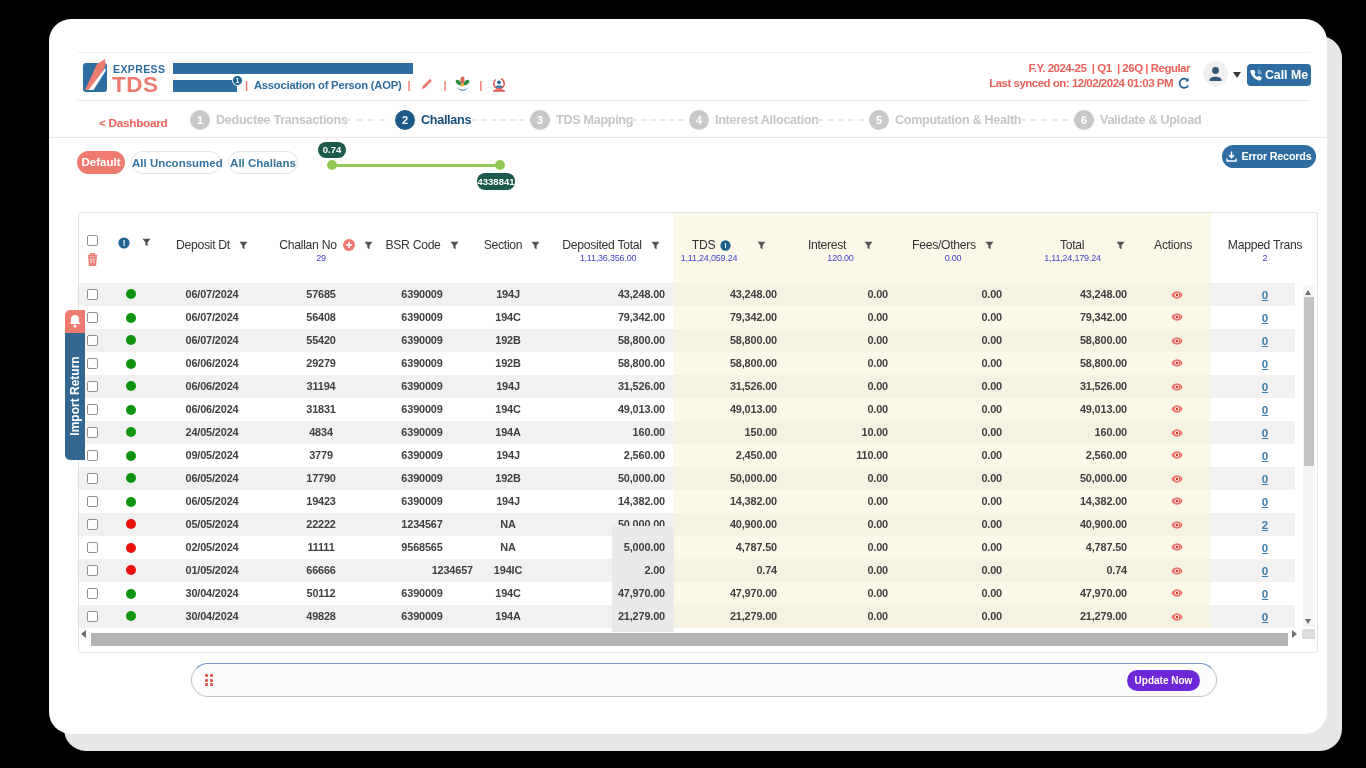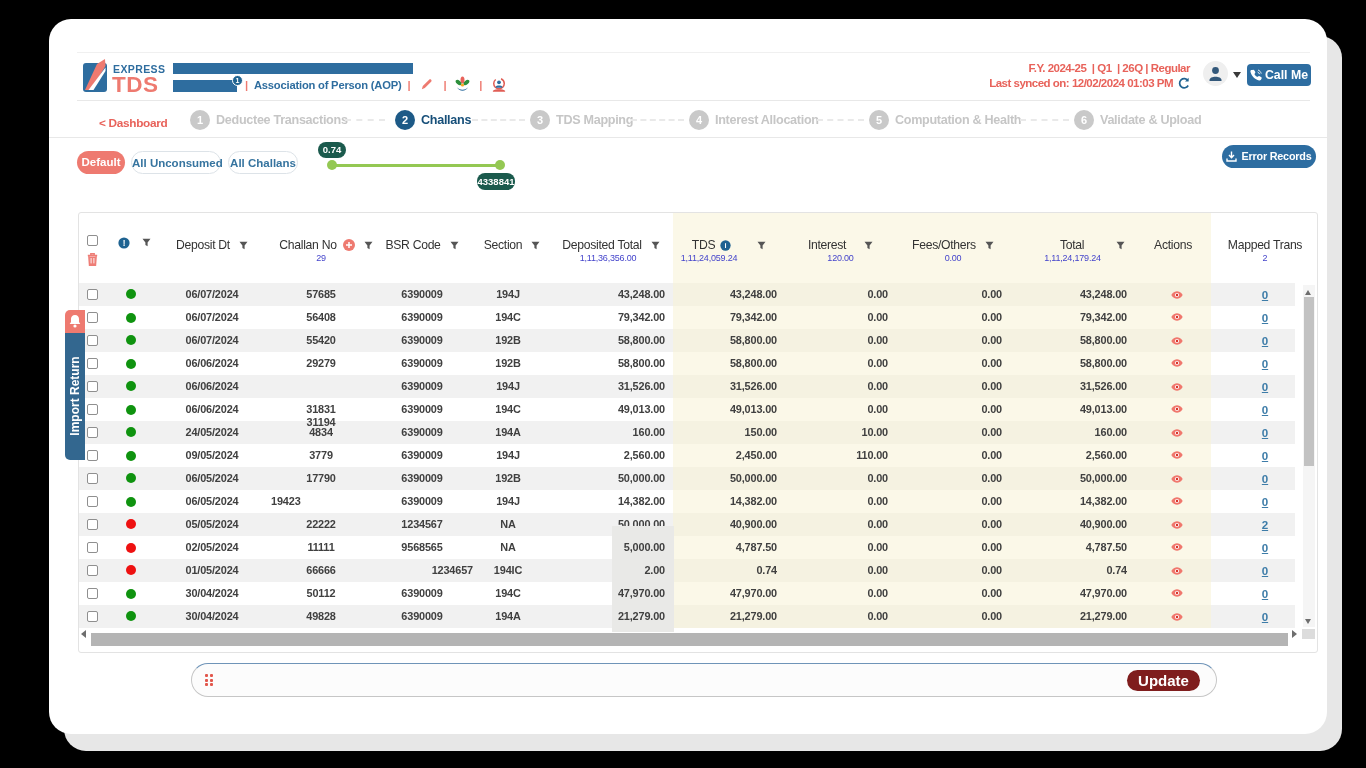--- a/index.html
+++ b/index.html
@@ -274,21 +274,21 @@
             <circle cx="6" cy="4" r="2.1" fill="#fff"></circle>
             <circle cx="6" cy="4" r="1.2" fill="#d93025"></circle>
           </svg>
         </div>
 <div class="abs ct" style="left:1132px;top:139px;width:108px;height:23px;line-height:23px;text-align:center;z-index:6;"><span class="lnk">0</span></div>
 <div class="abs" style="left:0;top:162px;width:1216px;height:23px;background:#f1f1f1;"></div>
 <div class="abs" style="left:594px;top:162px;width:538px;height:23px;background:#f5f2e1;z-index:2;"></div>
 <div class="cb" style="left:8px;top:168px;z-index:6;"></div>
 <div class="abs" style="left:47px;top:168px;width:10px;height:10px;border-radius:50%;background:#0f930f;z-index:6;"></div>
 <div class="abs ct" style="left:74px;top:162px;width:118px;height:23px;line-height:23px;text-align:center;z-index:6;">06/06/2024</div>
-<div class="abs ct" style="left:192px;top:162px;width:100px;height:23px;line-height:23px;text-align:center;z-index:6;margin-top:36px;">31194</div>
+<div class="abs ct" style="left:192px;top:162px;width:100px;height:23px;line-height:23px;text-align:center;z-index:6;">31194</div>
 <div class="abs ct" style="left:292px;top:162px;width:102px;height:23px;line-height:23px;text-align:center;z-index:6;">6390009</div>
 <div class="abs ct" style="left:394px;top:162px;width:70px;height:23px;line-height:23px;text-align:center;z-index:6;">194J</div>
 <div class="abs ct" style="left:464px;top:162px;width:122px;height:23px;line-height:23px;text-align:right;z-index:6;">31,526.00</div>
 <div class="abs ct" style="left:594px;top:162px;width:104px;height:23px;line-height:23px;text-align:right;z-index:6;">31,526.00</div>
 <div class="abs ct" style="left:706px;top:162px;width:103px;height:23px;line-height:23px;text-align:right;z-index:6;">0.00</div>
 <div class="abs ct" style="left:817px;top:162px;width:106px;height:23px;line-height:23px;text-align:right;z-index:6;">0.00</div>
 <div class="abs ct" style="left:931px;top:162px;width:117px;height:23px;line-height:23px;text-align:right;z-index:6;">31,526.00</div>
 <div class="abs" style="left:1092px;top:170px;z-index:6;">
           <svg width="12" height="8" viewBox="0 0 12 8" style="display:block;">
             <path d="M0.3 4 C2.2 0.9 4.3 0.3 6 0.3 C7.7 0.3 9.8 0.9 11.7 4 C9.8 7.1 7.7 7.7 6 7.7 C4.3 7.7 2.2 7.1 0.3 4 Z" fill="#f0776d"></path>
@@ -379,21 +379,21 @@
             <circle cx="6" cy="4" r="2.1" fill="#fff"></circle>
             <circle cx="6" cy="4" r="1.2" fill="#d93025"></circle>
           </svg>
         </div>
 <div class="abs ct" style="left:1132px;top:254px;width:108px;height:23px;line-height:23px;text-align:center;z-index:6;"><span class="lnk">0</span></div>
 <div class="abs" style="left:0;top:277px;width:1216px;height:23px;background:#ffffff;"></div>
 <div class="abs" style="left:594px;top:277px;width:538px;height:23px;background:#fbf8e8;z-index:2;"></div>
 <div class="cb" style="left:8px;top:283px;z-index:6;"></div>
 <div class="abs" style="left:47px;top:284px;width:10px;height:10px;border-radius:50%;background:#0f930f;z-index:6;"></div>
 <div class="abs ct" style="left:74px;top:277px;width:118px;height:23px;line-height:23px;text-align:center;z-index:6;">06/05/2024</div>
-<div class="abs ct" style="left:192px;top:277px;width:100px;height:23px;line-height:23px;z-index:6;">19423</div>
+<div class="abs ct" style="left:192px;top:277px;width:100px;height:23px;line-height:23px;text-align:center;z-index:6;">19423</div>
 <div class="abs ct" style="left:292px;top:277px;width:102px;height:23px;line-height:23px;text-align:center;z-index:6;">6390009</div>
 <div class="abs ct" style="left:394px;top:277px;width:70px;height:23px;line-height:23px;text-align:center;z-index:6;">194J</div>
 <div class="abs ct" style="left:464px;top:277px;width:122px;height:23px;line-height:23px;text-align:right;z-index:6;">14,382.00</div>
 <div class="abs ct" style="left:594px;top:277px;width:104px;height:23px;line-height:23px;text-align:right;z-index:6;">14,382.00</div>
 <div class="abs ct" style="left:706px;top:277px;width:103px;height:23px;line-height:23px;text-align:right;z-index:6;">0.00</div>
 <div class="abs ct" style="left:817px;top:277px;width:106px;height:23px;line-height:23px;text-align:right;z-index:6;">0.00</div>
 <div class="abs ct" style="left:931px;top:277px;width:117px;height:23px;line-height:23px;text-align:right;z-index:6;">14,382.00</div>
 <div class="abs" style="left:1092px;top:284px;z-index:6;">
           <svg width="12" height="8" viewBox="0 0 12 8" style="display:block;">
             <path d="M0.3 4 C2.2 0.9 4.3 0.3 6 0.3 C7.7 0.3 9.8 0.9 11.7 4 C9.8 7.1 7.7 7.7 6 7.7 C4.3 7.7 2.2 7.1 0.3 4 Z" fill="#f0776d"></path>
@@ -524,15 +524,15 @@
 
   <div class="abs" style="left:142px;top:644px;width:1026px;height:34px;border:1px solid #c6c6c6;border-top:1.6px solid #6f94b8;border-radius:17px;background:#fcfcfc;">
     <div style="position:absolute;left:13px;top:10px;width:9px;height:13px;display:grid;grid-template-columns:3px 3px;grid-template-rows:3px 3px 3px;gap:1.5px 2px;">
       <span style="background:#e2574c;border-radius:1px;"></span>
         <span style="background:#e2574c;border-radius:1px;"></span>
         <span style="background:#e2574c;border-radius:1px;"></span>
         <span style="background:#e2574c;border-radius:1px;"></span>
         <span style="background:#e2574c;border-radius:1px;"></span>
         <span style="background:#e2574c;border-radius:1px;"></span>
     </div>
-    <div style="position:absolute;left:935px;top:6px;width:73px;height:21px;background:#7f1d1d;border-radius:11px;color:#fff;font-size:15px;font-weight:700;text-align:center;line-height:21px;">Update Now</div>
+    <div style="position:absolute;left:935px;top:6px;width:73px;height:21px;background:#6d28d9;border-radius:11px;color:#fff;font-size:10px;font-weight:700;text-align:center;line-height:21px;">Update Now</div>
   </div>
 </div>
 
 </body></html>

